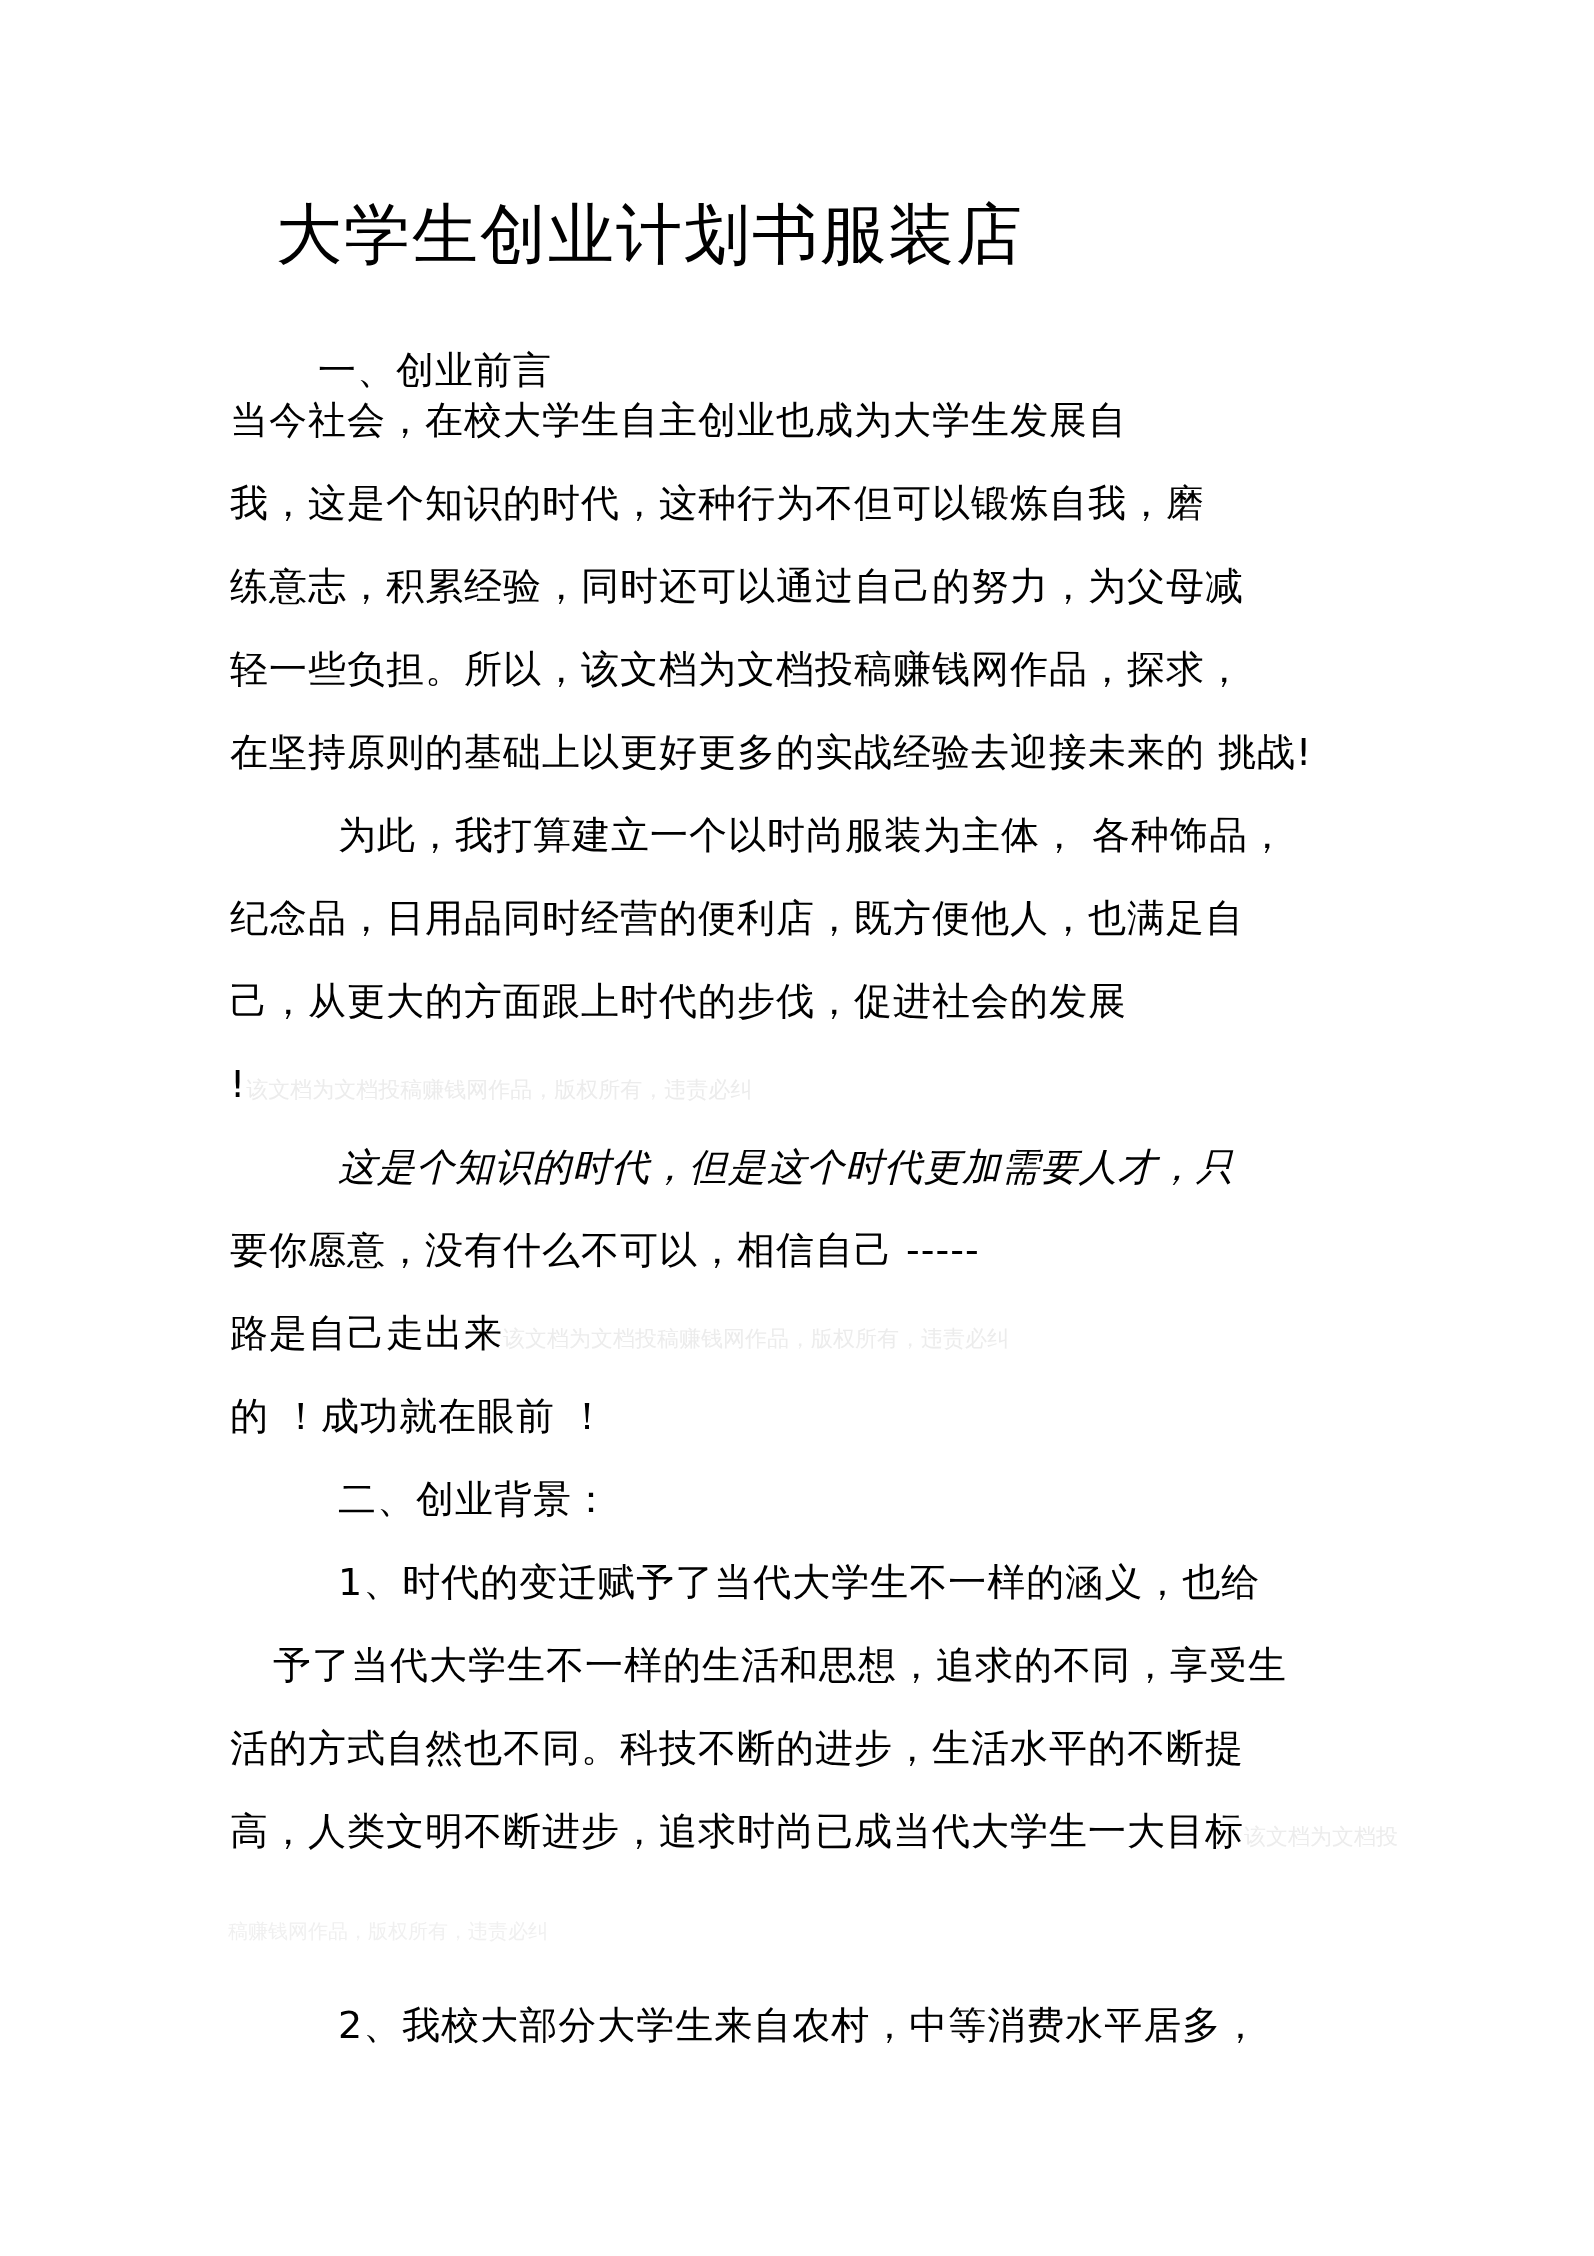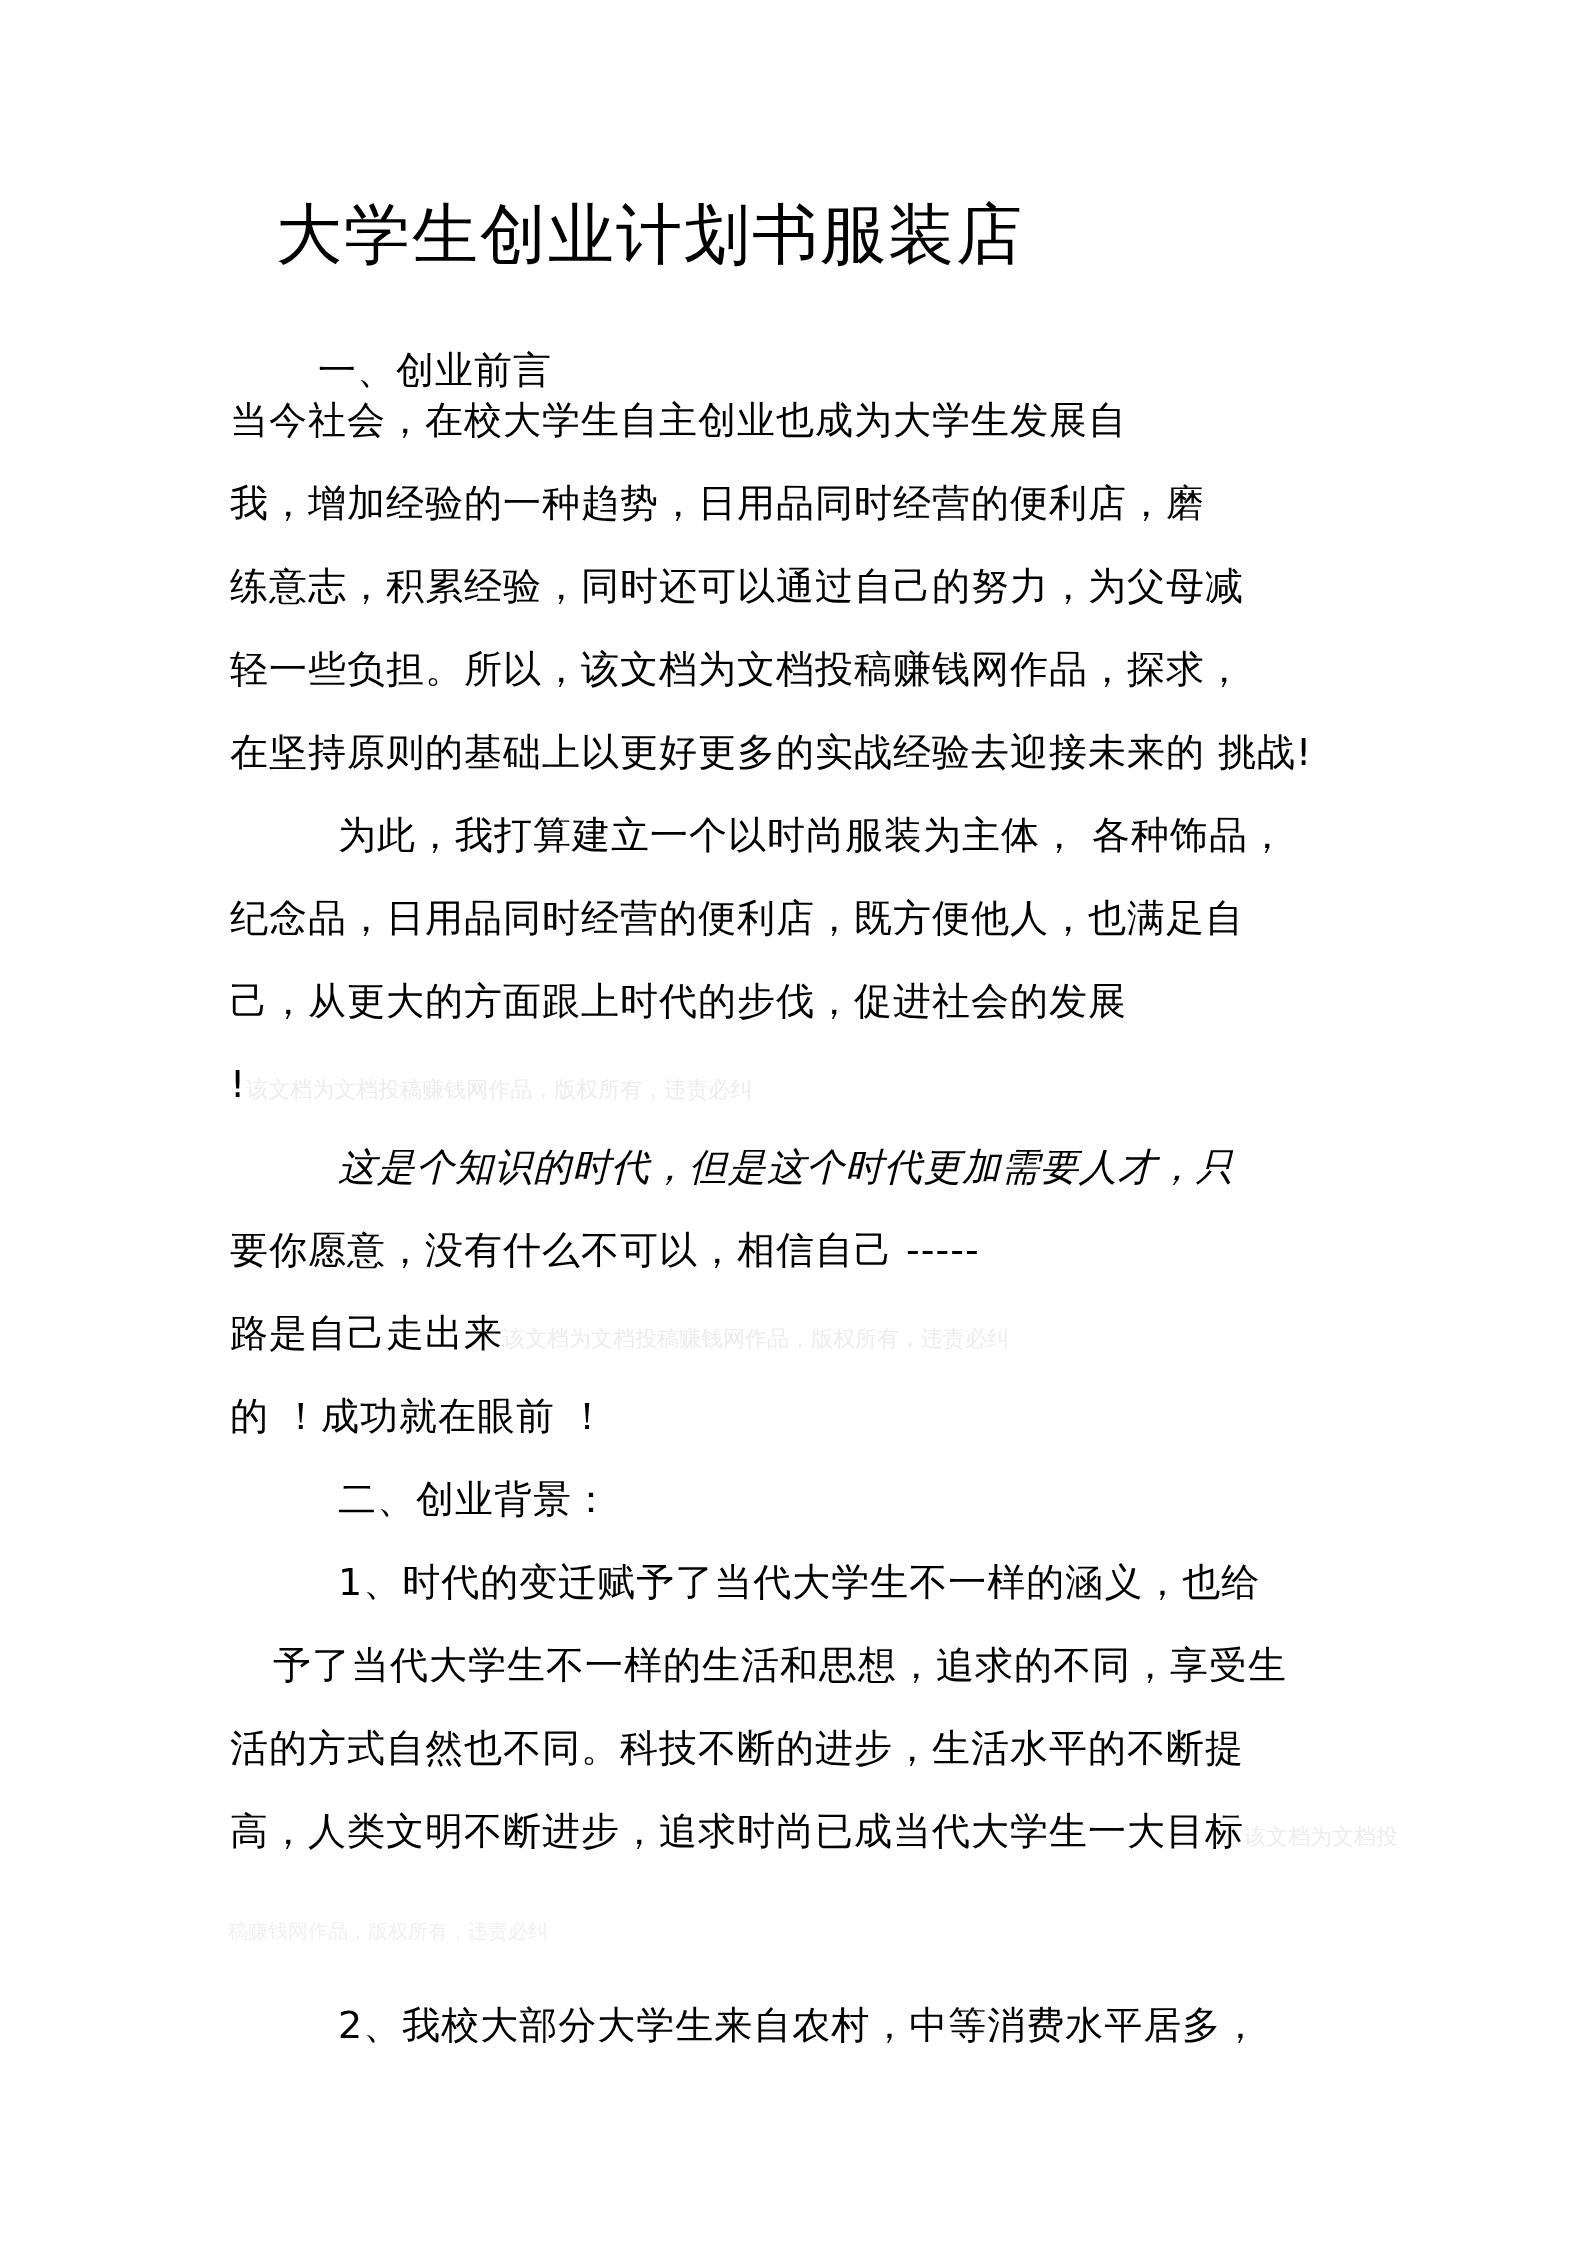--- a/index.html
+++ b/index.html
@@ -14,21 +14,21 @@
   .wm-small { color: #f0f0f0; font-size: 20px; position: absolute; white-space: nowrap; }
 </style>
 </head>
 <body>
 
 <div class="title">大学生创业计划书服装店</div>
 
 <div class="line heading1" style="top:305px;margin-top:40px;">一、创业前言</div>
 
 <div class="line" style="top:395px;">当今社会，在校大学生自主创业也成为大学生发展自</div>
-<div class="line" style="top:478px;">我，增加经验的一种趋势，日用品同时经营的便利店，磨</div>
+<div class="line" style="top:478px;">我，这是个知识的时代，这种行为不但可以锻炼自我，磨</div>
 <div class="line" style="top:561px;">练意志，积累经验，同时还可以通过自己的努力，为父母减</div>
 <div class="line" style="top:644px;">轻一些负担。所以，该文档为文档投稿赚钱网作品，探求，</div>
 <div class="line" style="top:727px;">在坚持原则的基础上以更好更多的实战经验去迎接未来的  挑战!</div>
 
 <div class="line indent" style="top:810px;">为此，我打算建立一个以时尚服装为主体，  各种饰品，</div>
 <div class="line" style="top:893px;">纪念品，日用品同时经营的便利店，既方便他人，也满足自</div>
 <div class="line" style="top:976px;">己，从更大的方面跟上时代的步伐，促进社会的发展</div>
 <div class="line" style="top:1059px;">
   <span>!</span><span class="wm">该文档为文档投稿赚钱网作品，版权所有，违责必纠</span>
 </div>

